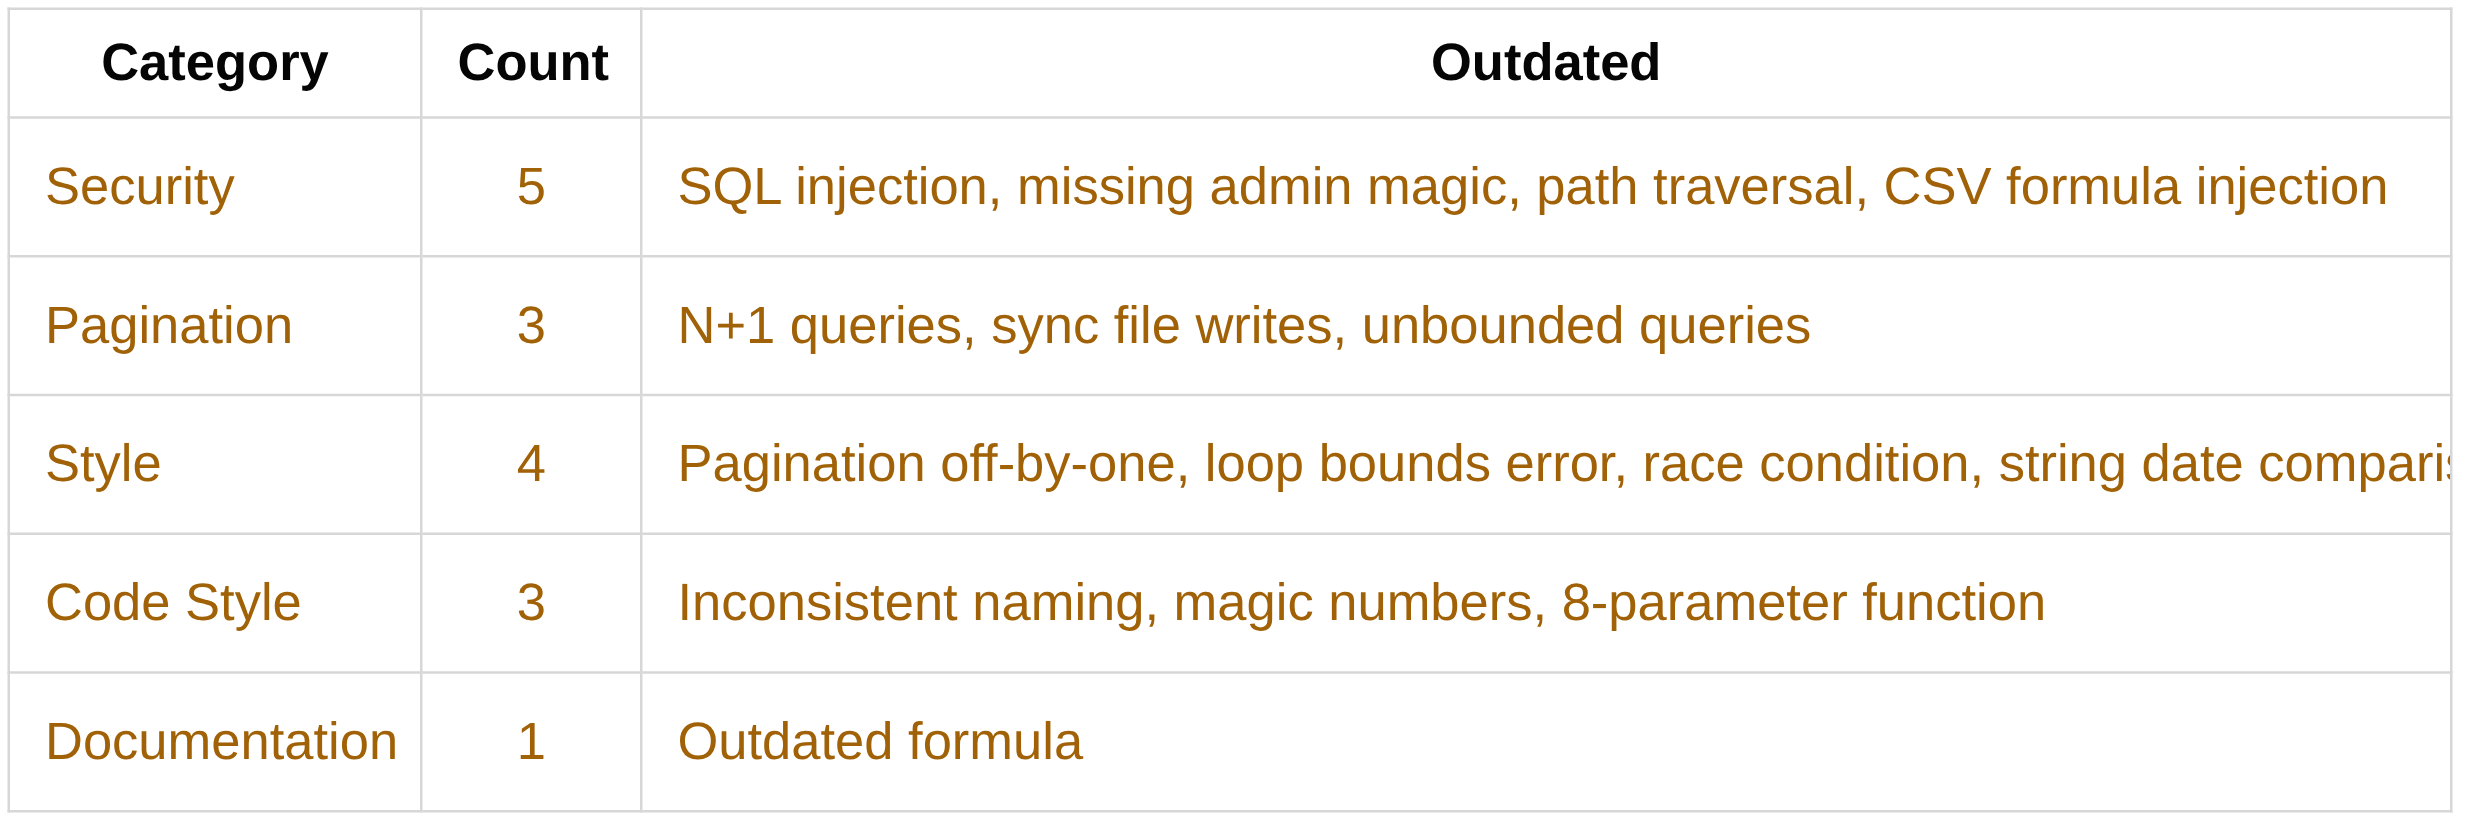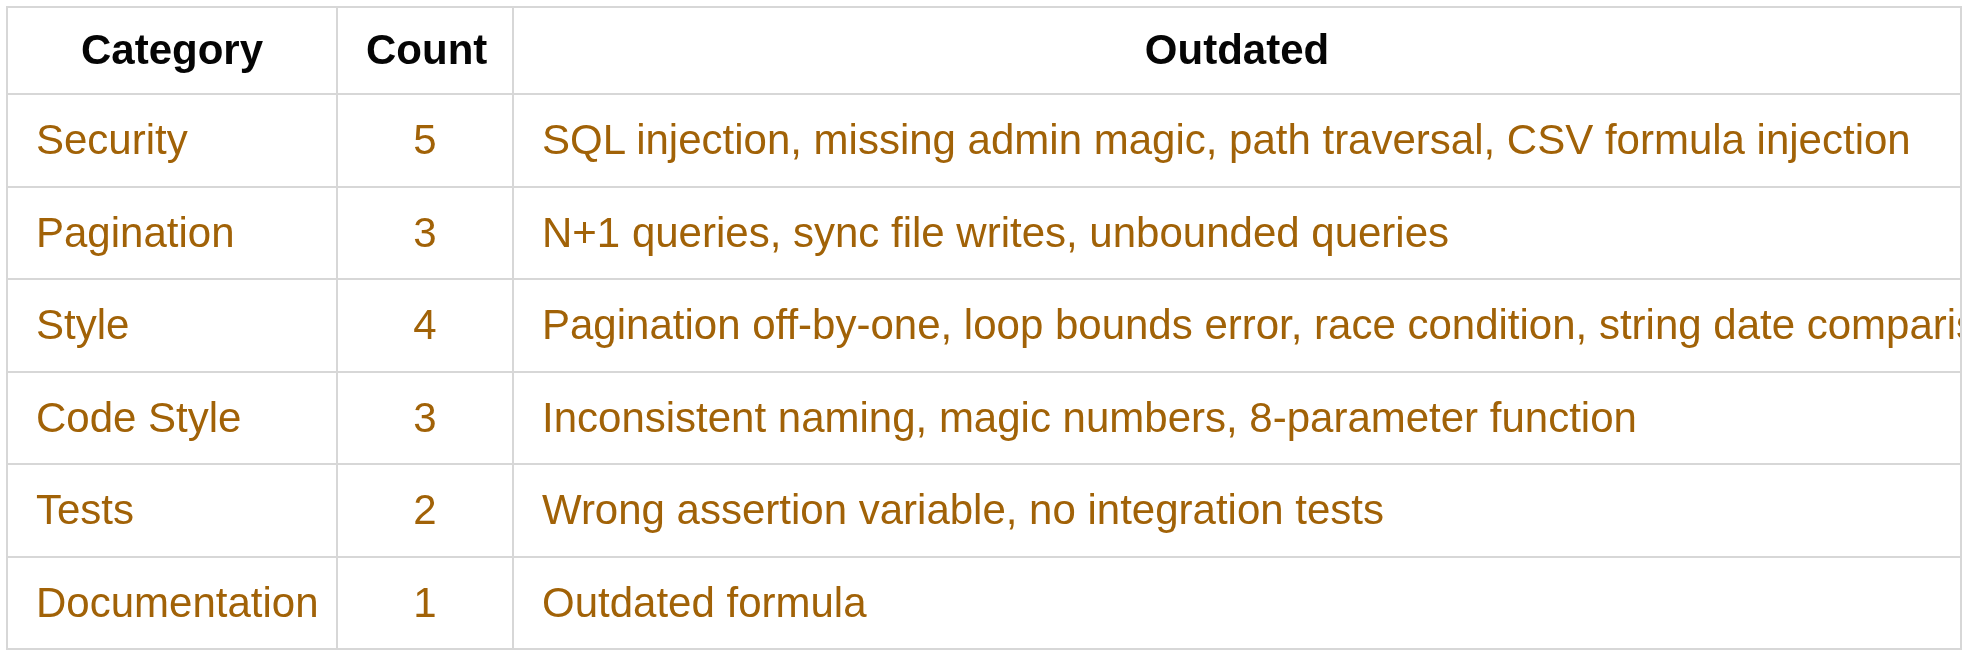--- a/index.html
+++ b/index.html
@@ -80,23 +80,18 @@
       <td class="cell-category">Style</td>
       <td class="cell-count">4</td>
       <td class="cell-examples">Pagination off-by-one, loop bounds error, race condition, string date comparison</td>
     </tr>
     <tr>
       <td class="cell-category">Code Style</td>
       <td class="cell-count">3</td>
       <td class="cell-examples">Inconsistent naming, magic numbers, 8-parameter function</td>
     </tr>
     <tr>
-      <td class="cell-category">Tests</td>
-      <td class="cell-count">2</td>
-      <td class="cell-examples">Wrong assertion variable, no integration tests</td>
-    </tr>
-    <tr>
       <td class="cell-category">Documentation</td>
       <td class="cell-count">1</td>
       <td class="cell-examples">Outdated formula</td>
     </tr>
   </tbody>
 </table>
 
 </body></html>

